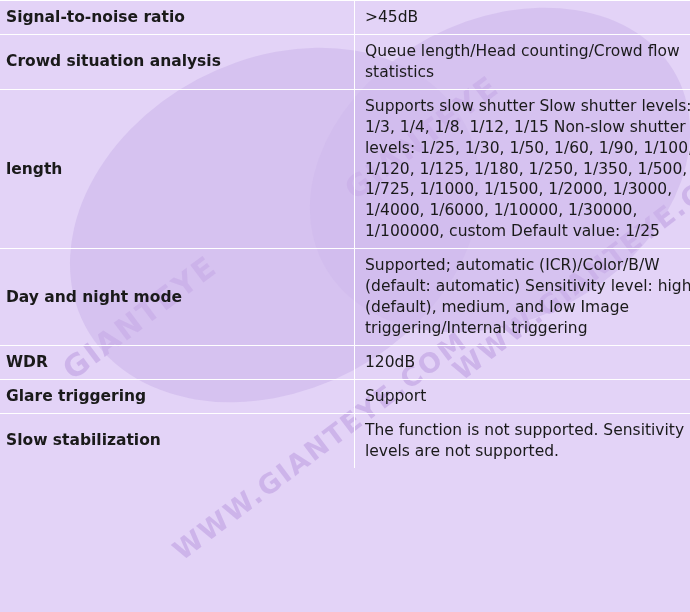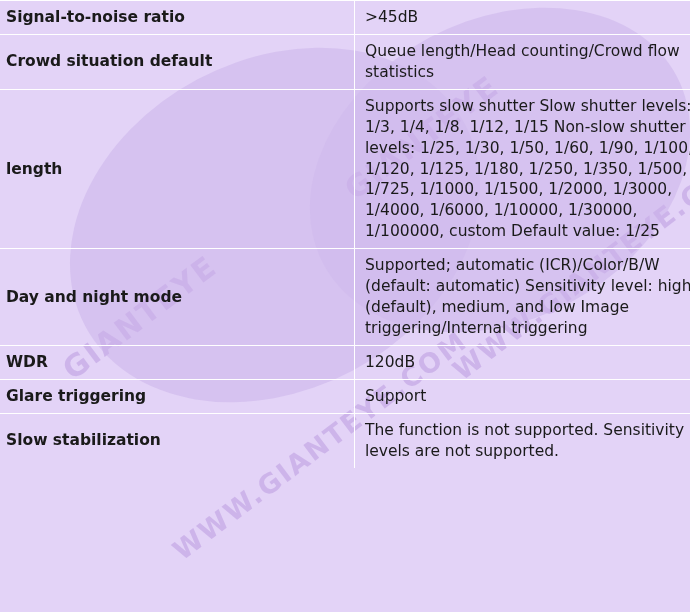--- a/index.html
+++ b/index.html
@@ -131,21 +131,21 @@
     <div class="wm-text wm-t4">WWW.GIANTEYE.COM</div>
   </div>
 
   <table class="spec">
     <tbody>
       <tr class="first">
         <td class="label">Signal-to-noise ratio</td>
         <td class="value">&gt;45dB</td>
       </tr>
       <tr>
-        <td class="label">Crowd situation default</td>
+        <td class="label">Crowd situation analysis</td>
         <td class="value">Queue length/Head counting/Crowd flow statistics</td>
       </tr>
       <tr>
         <td class="label">length</td>
         <td class="value">Supports slow shutter Slow shutter levels: 1/3, 1/4, 1/8, 1/12, 1/15 Non-slow shutter levels: 1/25, 1/30, 1/50, 1/60, 1/90, 1/100, 1/120, 1/125, 1/180, 1/250, 1/350, 1/500, 1/725, 1/1000, 1/1500, 1/2000, 1/3000, 1/4000, 1/6000, 1/10000, 1/30000, 1/100000, custom Default value: 1/25</td>
       </tr>
       <tr>
         <td class="label">Day and night mode</td>
         <td class="value">Supported; automatic (ICR)/Color/B/W (default: automatic) Sensitivity level: high (default), medium, and low Image triggering/Internal triggering</td>
       </tr>

